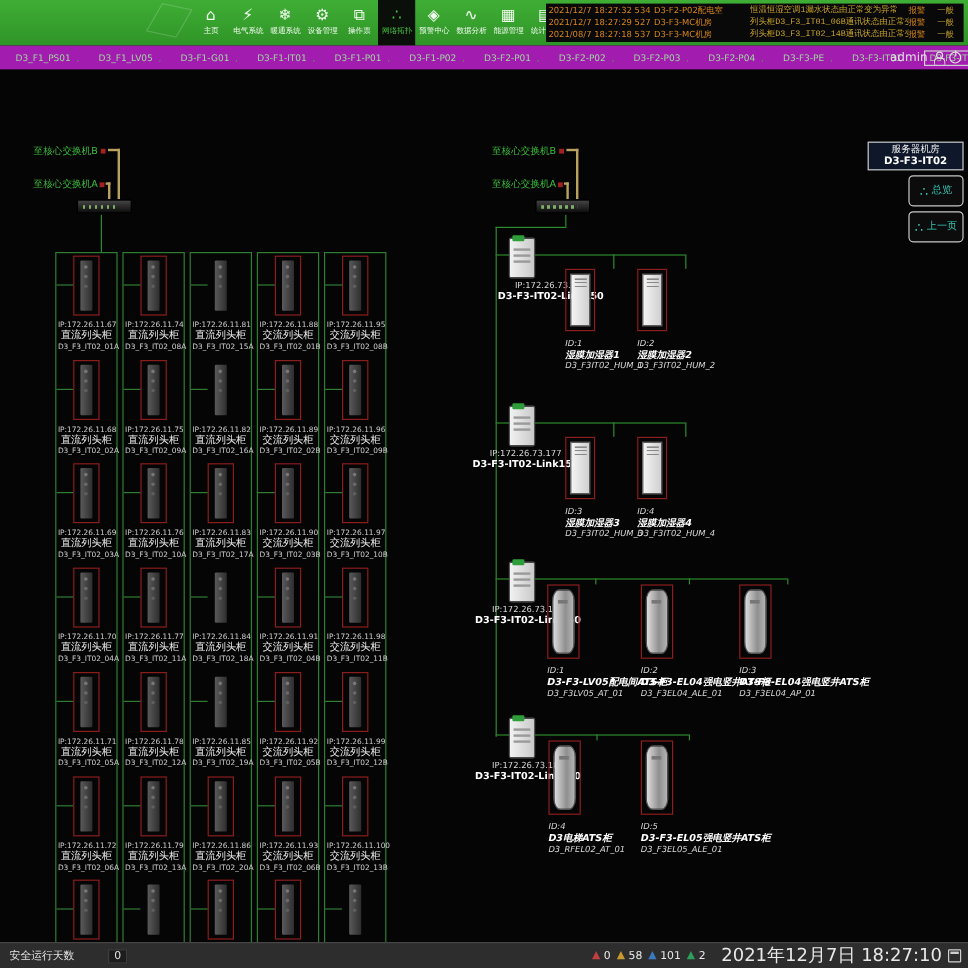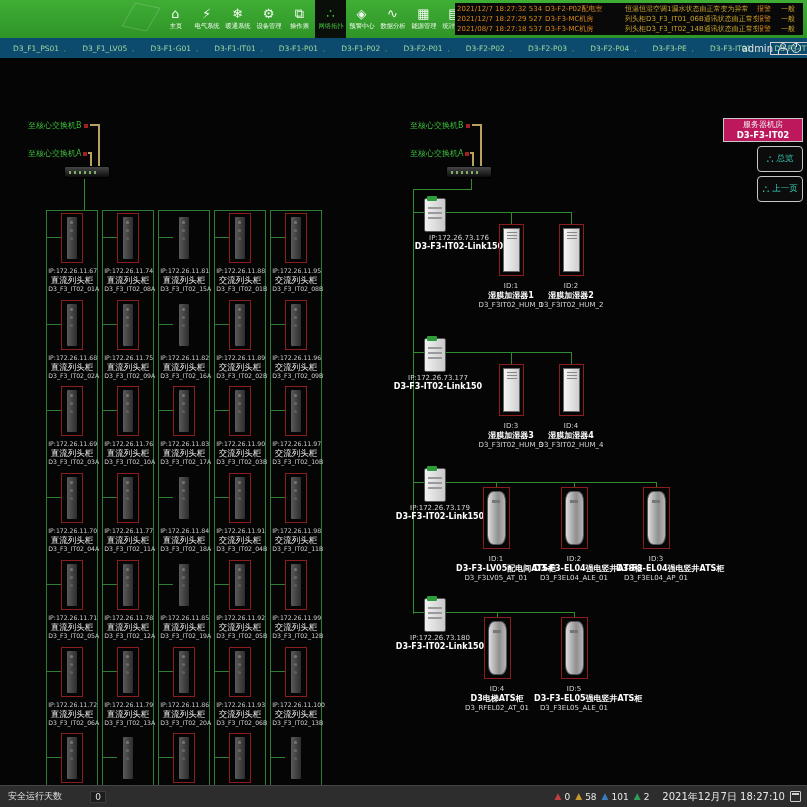--- a/index.html
+++ b/index.html
@@ -16,25 +16,25 @@
   .menu-item .mi-glyph { font-size:13px; line-height:14px; }
   .menu-item .mi-label { font-size:7px; line-height:9px; margin-top:1px; white-space:nowrap;
     transform:scale(.9); }
   .menu-item.selected { background:#0b0f0a; color:#43c23c; }
   
   .alarm-panel { position:absolute; right:4px; top:3px; width:348px; height:32px;
     background:#090909; padding:1px 2px; overflow:hidden; }
   .alarm-row { display:flex; height:10px; line-height:10px; font-size:7px; white-space:nowrap; }
   .al-time { width:88px; color:#d8861c; overflow:hidden; }
   .al-src  { width:80px; color:#d8861c; overflow:hidden; }
-  .al-msg  { flex:1; color:#c9a42b; overflow:hidden; }
+  .al-msg  { flex:1; color:#c9a42b; overflow:hidden;font-family:Liberation Mono, monospace; }
   .al-status { width:24px; color:#d8861c; }
   .al-level  { width:20px; color:#c9a42b; }
   
-  .tabbar { position:relative; width:807px; height:20px; background:#0c4a6e;
+  .tabbar { position:relative; width:807px; height:20px; background:#a21caf;
     display:flex; align-items:center; padding-left:8px; }
   .tab { font-size:7.5px; color:#9fd89f; padding:1px 4px; margin-right:6px;
     border:1px solid transparent; cursor:pointer; white-space:nowrap; }
   .tab:not(:last-child)::after { content:"\00a0\00a0,"; color:#5f8f5f; }
   .tab.selected { border-color:#cfcfcf; }
   .userbox { position:absolute; right:6px; top:0; height:20px; display:flex;
     align-items:center; gap:4px; color:#e0e0e0; font-size:10px; }
   .person-icon { width:10px; height:10px; position:relative; }
   .person-icon::before { content:""; position:absolute; left:3px; top:0; width:4px; height:4px;
     border:1px solid #e0e0e0; border-radius:50%; }
@@ -76,57 +76,57 @@
   .rgroup { position:absolute; left:0; width:807px; }
   .gateway { position:absolute; width:22px; height:34px; background:linear-gradient(90deg,#f2f2f2,#c9c9c9);
     border:1px solid #555; border-radius:2px; }
   .gateway::before { content:""; position:absolute; left:2px; top:-3px; width:10px; height:5px;
     background:#2e9e3a; border-radius:1px; }
   .gateway::after { content:""; position:absolute; left:3px; top:8px; width:14px; height:2px;
     background:#9a9a9a; box-shadow:0 5px 0 #9a9a9a,0 10px 0 #9a9a9a; }
   .gw-text { position:absolute; width:110px; text-align:center; }
   .gw-ip   { font-size:7px; color:#d8d8d8; white-space:nowrap; }
   .gw-name { font-size:8px; color:#ffffff; font-weight:bold; white-space:nowrap; }
-  .rdev { position:absolute; width:80px; text-align:center; cursor:pointer; }
+  .rdev { position:absolute; width:80px; cursor:pointer;font-style:italic; }
   .rdev::before { content:""; position:absolute; left:50%; width:1px; background:#2e8b2e; }
   .hum .rdev::before { top:-12px; height:12px; }
   .ats .rdev::before { top:-5px;  height:5px; }
   .rbox { display:inline-block; border:1.5px solid #8b1d1d; padding:3px; }
   .hum-icon { width:17px; height:44px; background:linear-gradient(90deg,#f5f5f5,#cfcfcf);
     border:1px solid #666; position:relative; }
   .hum-icon::before { content:""; position:absolute; left:3px; top:3px; width:10px; height:8px;
     background:repeating-linear-gradient(#888 0 1px,transparent 1px 3px); }
   .ats-icon { width:19px; height:54px; background:linear-gradient(90deg,#ddd,#8f8f8f 60%,#b5b5b5);
     border:1px solid #555; border-radius:6px/10px; position:relative; }
   .ats-icon::before { content:""; position:absolute; left:4px; top:8px; width:8px; height:3px;
     background:#777; }
   .rid   { font-size:7px; line-height:9px; color:#d8d8d8; margin-top:2px; }
   .rname { font-size:8px; line-height:10px; color:#ffffff; font-weight:bold; white-space:nowrap; }
   .rcode { font-size:7px; line-height:9px; color:#d8d8d8; white-space:nowrap; }
   
   .room-box { position:absolute; left:723px; top:60px; width:80px; height:24px;
-    border:1px solid #c8c8c8; background:#be185d; text-align:center; }
+    border:1px solid #c8c8c8; background:#0f172a; text-align:center; }
   .room-type { font-size:8px; line-height:11px; color:#f0f0f0; }
   .room-code { font-size:8.5px; line-height:11px; color:#ffffff; font-weight:bold; }
   .side-btn { position:absolute; left:757px; width:46px; height:26px; border:1px solid #c8c8c8;
     border-radius:4px; background:#0c0c0c; display:flex; align-items:center; justify-content:center;
     gap:3px; cursor:pointer; }
   .side-btn .topo-icon { color:#35c7b4; font-size:11px; }
   .side-btn .btn-label { color:#35c7b4; font-size:8.5px; white-space:nowrap; }
   
   .statusbar { position:relative; width:807px; height:22px; background:#2d2d2d;
     border-top:1px solid #454545; display:flex; align-items:center; }
   .safe-label { margin-left:8px; font-size:9px; color:#e2e2e2; }
   .safe-value { margin-left:28px; min-width:16px; text-align:center; font-size:9px; color:#e2e2e2;
     background:#1d1d1d; border:1px solid #3c3c3c; }
   .sb-right { position:absolute; right:6px; display:flex; align-items:center; gap:5px; }
   .count-badge { display:flex; align-items:center; gap:3px; cursor:pointer; }
   .bell { font-size:9px; line-height:9px; }
   .count-num { font-size:9px; color:#e8e8e8; }
-  .sb-date { font-size:10px; color:#e8e8e8; margin-left:8px; white-space:nowrap; }
+  .sb-date { font-size:15px; color:#e8e8e8; margin-left:8px; white-space:nowrap; }
   .cal-icon { width:11px; height:11px; border:1px solid #cfcfcf; border-radius:1px; position:relative; }
   .cal-icon::before { content:""; position:absolute; left:1px; top:1px; width:7px; height:2px;
     background:#cfcfcf; }
 </style>
 </head>
 <body>
 
 <div class="topbar">
   <div class="watermark"></div>
   <div class="menu">

